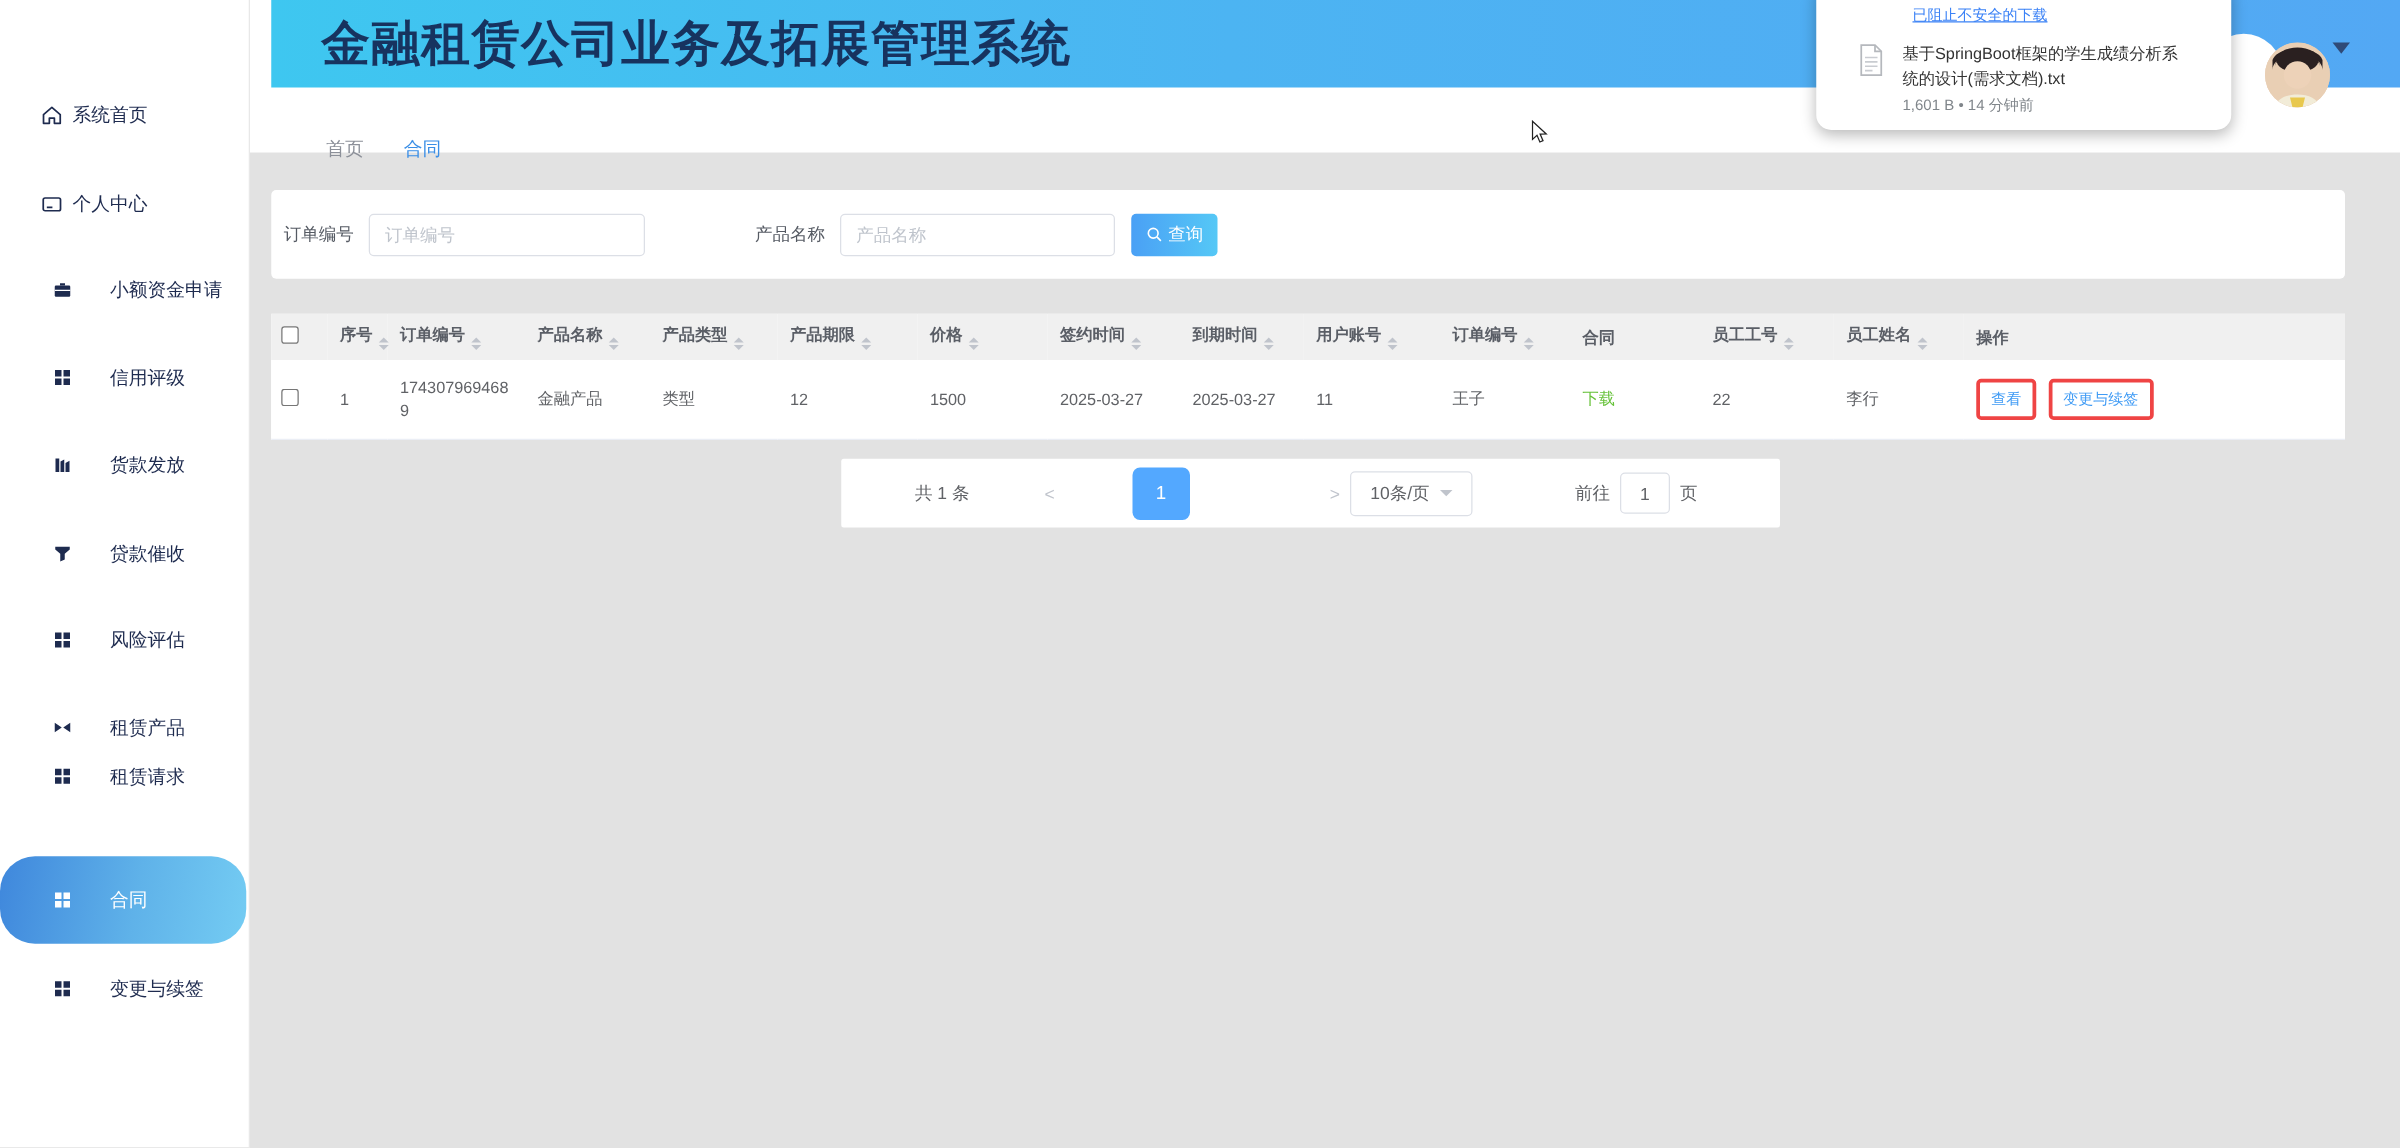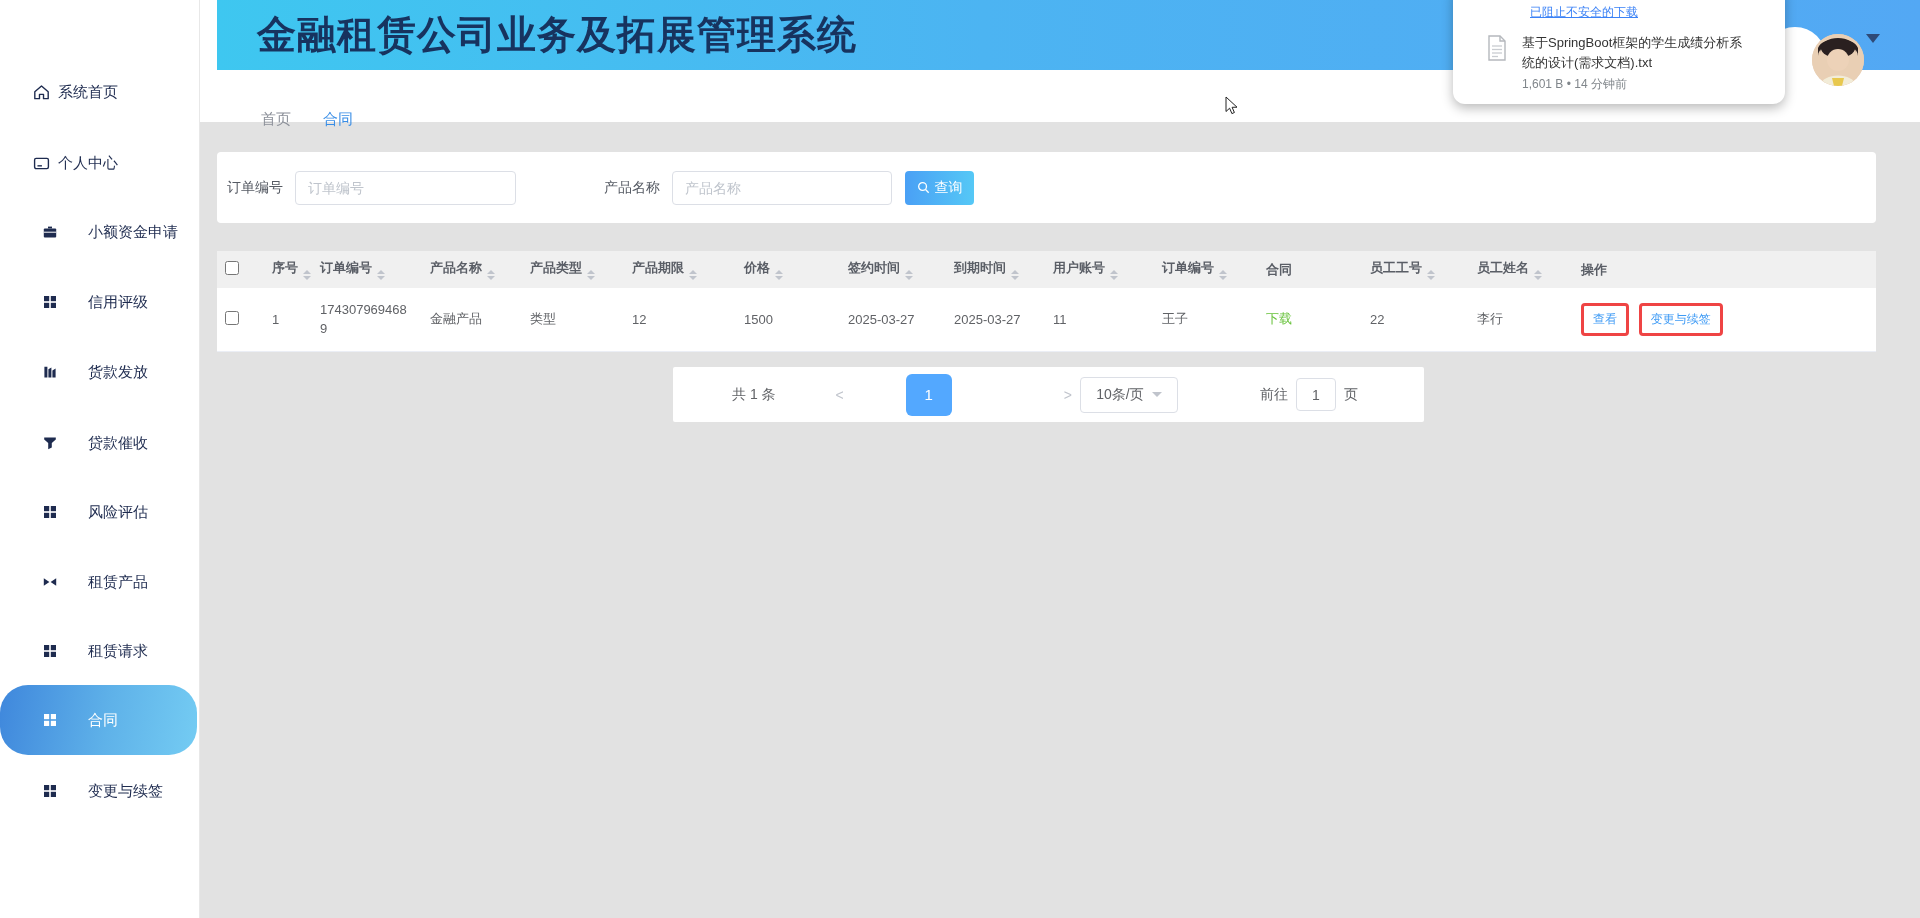--- a/index.html
+++ b/index.html
@@ -196,21 +196,21 @@
 
   <div class="side-item lvl2" style="top:568px">
     <span class="mi">
       <svg viewBox="0 0 16 16" width="16" height="16">
           <path d="M1.8 4.2 L7.4 8 L1.8 11.8z M14.2 4.2 L8.6 8 L14.2 11.8z" fill="#1e2b4f"></path>
         </svg>
     </span>
     <span>租赁产品</span>
   </div>
 
-  <div class="side-item lvl2" style="top:637px">
+  <div class="side-item lvl2" style="top:607px">
     <span class="mi">
       <svg viewBox="0 0 16 16" width="16" height="16">
           <g fill="#1e2b4f">
             <rect x="2" y="2" width="5.2" height="5.2"></rect>
             <rect x="8.8" y="2" width="5.2" height="5.2"></rect>
             <rect x="2" y="8.8" width="5.2" height="5.2"></rect>
             <rect x="8.8" y="8.8" width="5.2" height="5.2"></rect>
           </g>
         </svg>
     </span>

